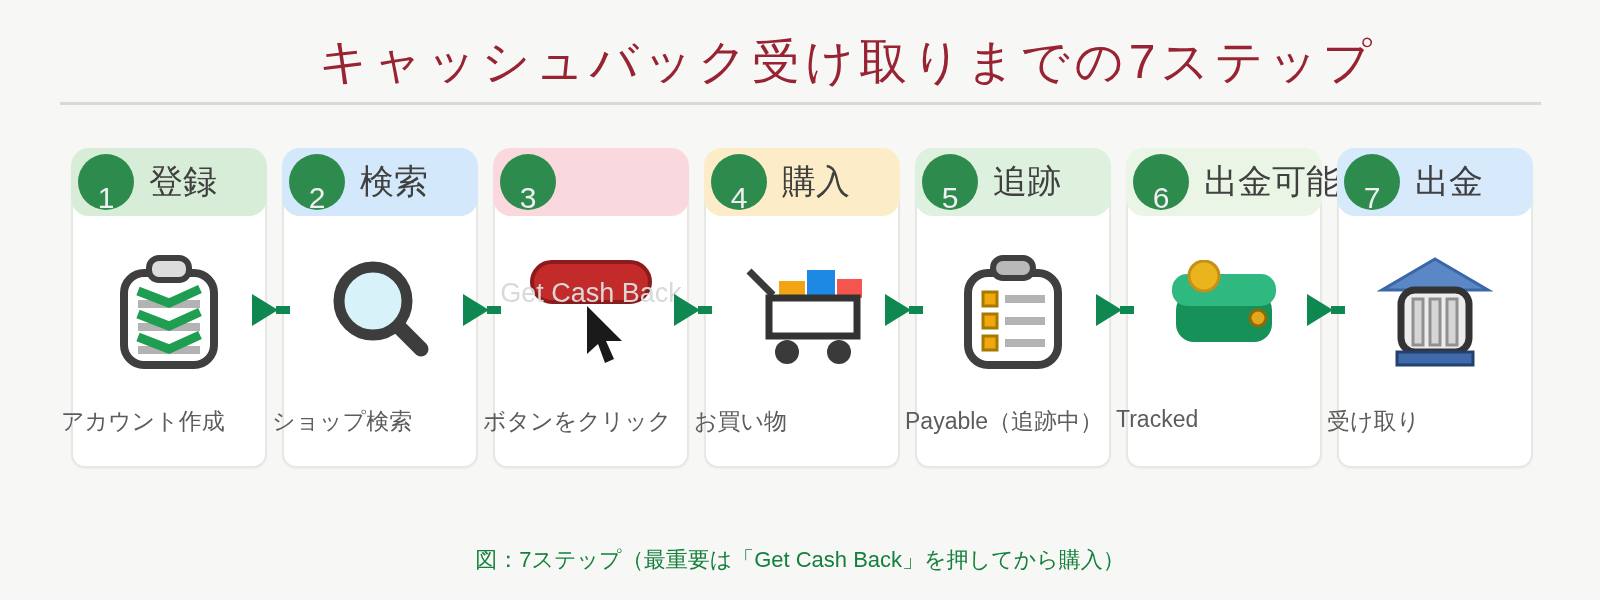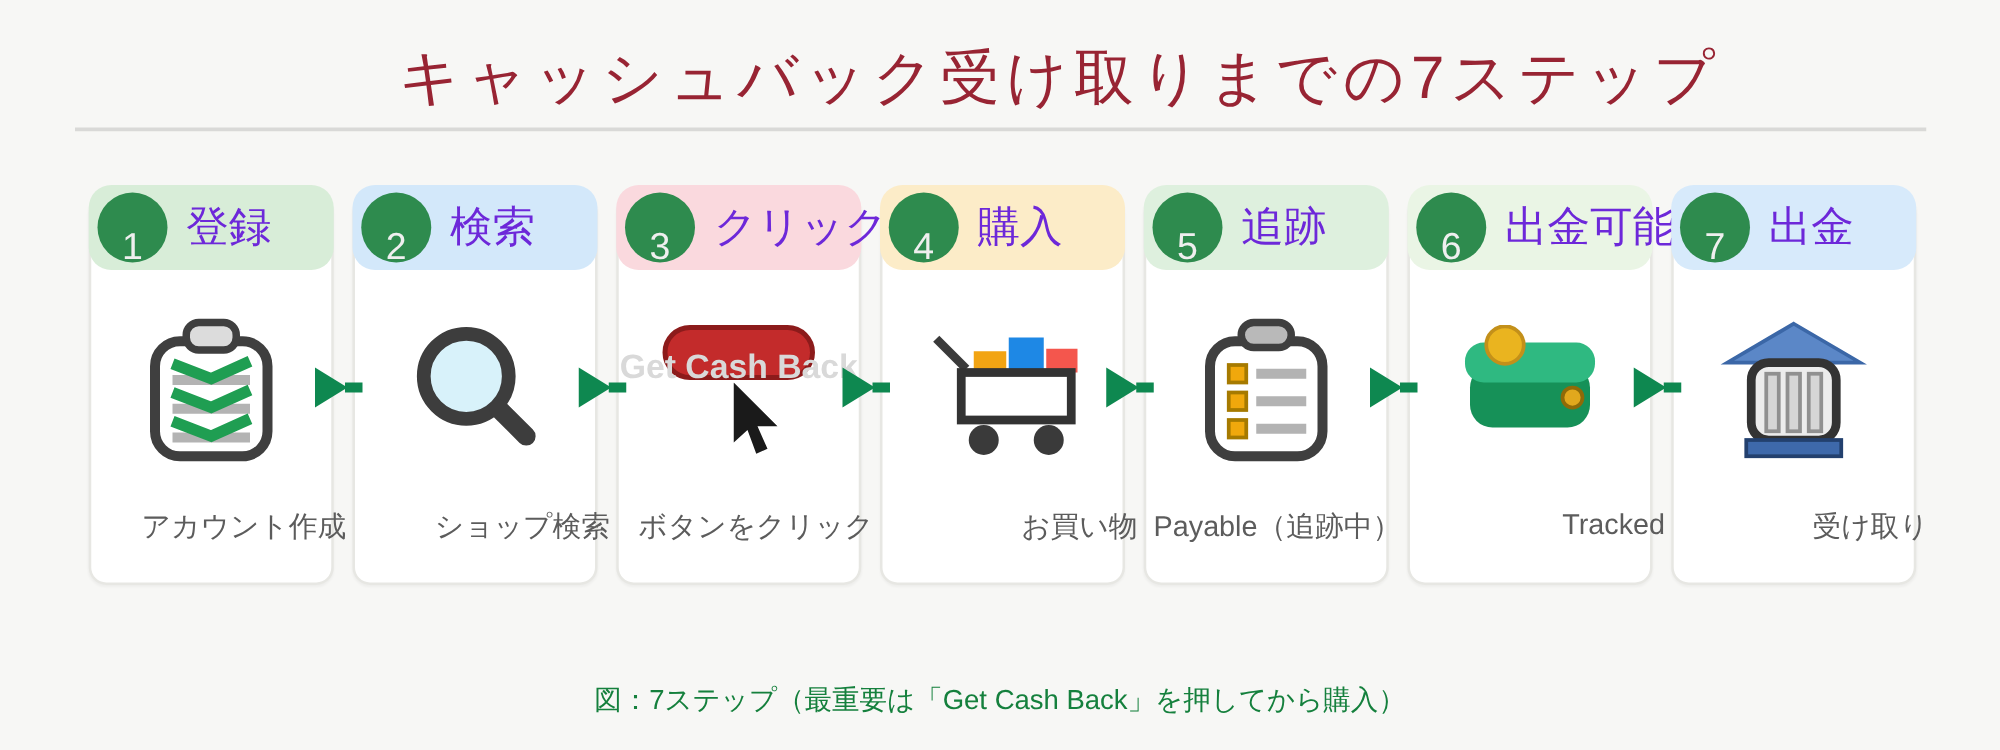--- a/index.html
+++ b/index.html
@@ -25,51 +25,51 @@
     border-radius:18px; display:flex; align-items:center; padding-left:7px;
     box-sizing:border-box; z-index:2;
   }
   .num-circle {
     width:56px; height:56px; border-radius:50%; flex:0 0 56px;
     display:flex; justify-content:center; align-items:flex-end;
     color:#efefef; font-size:30px; font-weight:300; line-height:1;
   }
   .num-circle span { transform:translateY(3px); }
   .badge-label {
-    margin-left:15px; font-size:34px; font-weight:300; color:#6d28d9;
+    margin-left:15px; font-size:34px; font-weight:300; color:#404040;
     white-space:nowrap; position:relative; z-index:3;
   }
   .icon-area {
     position:absolute; top:100px; left:0; right:0; height:125px;
     display:flex; align-items:center; justify-content:center; z-index:1;
   }
   .caption {
     position:absolute; top:258px; left:-10px; right:-10px;
-    text-align:right; font-size:23px; font-weight:300; color:#5c5c5c;
+    text-align:left; font-size:23px; font-weight:300; color:#5c5c5c;
     white-space:nowrap;
   }
 
   .arrow { position:absolute; top:294px; width:40px; height:32px; z-index:4; }
   .arrow-tri {
     position:absolute; left:0; top:0; width:0; height:0;
     border-top:16px solid transparent; border-bottom:16px solid transparent;
     border-left:26px solid #0e8850;
   }
   .arrow-tail { position:absolute; left:24px; top:12px; width:14px; height:8px; background:#0e8850; }
 
   
   .gcb-wrap { position:relative; width:196px; height:125px; }
   .gcb-button {
     position:absolute; left:50%; top:12px; transform:translateX(-50%);
     width:114px; height:36px; background:#c32b2b; border:4px solid #8c1b1b;
     border-radius:22px; box-sizing:content-box;
   }
   .gcb-text {
     position:absolute; left:50%; top:30px; transform:translateX(-50%);
-    font-size:27px; font-weight:700; color:#d9d9d9; white-space:nowrap; z-index:2;
+    font-size:27px; font-weight:400; color:#d9d9d9; white-space:nowrap; z-index:2;
   }
   .gcb-cursor { position:absolute; left:92px; top:58px; }
 
   .figure-note {
     position:absolute; top:545px; left:0; width:100%;
     text-align:center; font-size:22px; font-weight:300; color:#15803d;
   }
 </style>
 </head>
 <body>
@@ -120,21 +120,20 @@
       </div>
       <div class="caption">ショップ検索</div>
     </div>
 
     <div class="card">
       <div class="card-body"></div>
       <div class="badge" style="background-color: rgb(250, 217, 222);">
         <div class="num-circle" style="background-color: rgb(46, 139, 78);">
             <span>3</span>
           </div>
-        <div class="badge-label">クリック</div>
       </div>
       <div class="icon-area">
         <div class="gcb-wrap">
           <div class="gcb-button" style="background-color: rgb(195, 43, 43); border-color: rgb(140, 27, 27);"></div>
           <div class="gcb-text">Get Cash Back</div>
           <svg class="gcb-cursor" width="56" height="60" viewBox="0 0 56 60">
             <polygon points="2,0 2,48 13,38 20,57 29,53 21,35 37,35" fill="#1a1a1a"></polygon>
           </svg>
         </div>
       </div>

